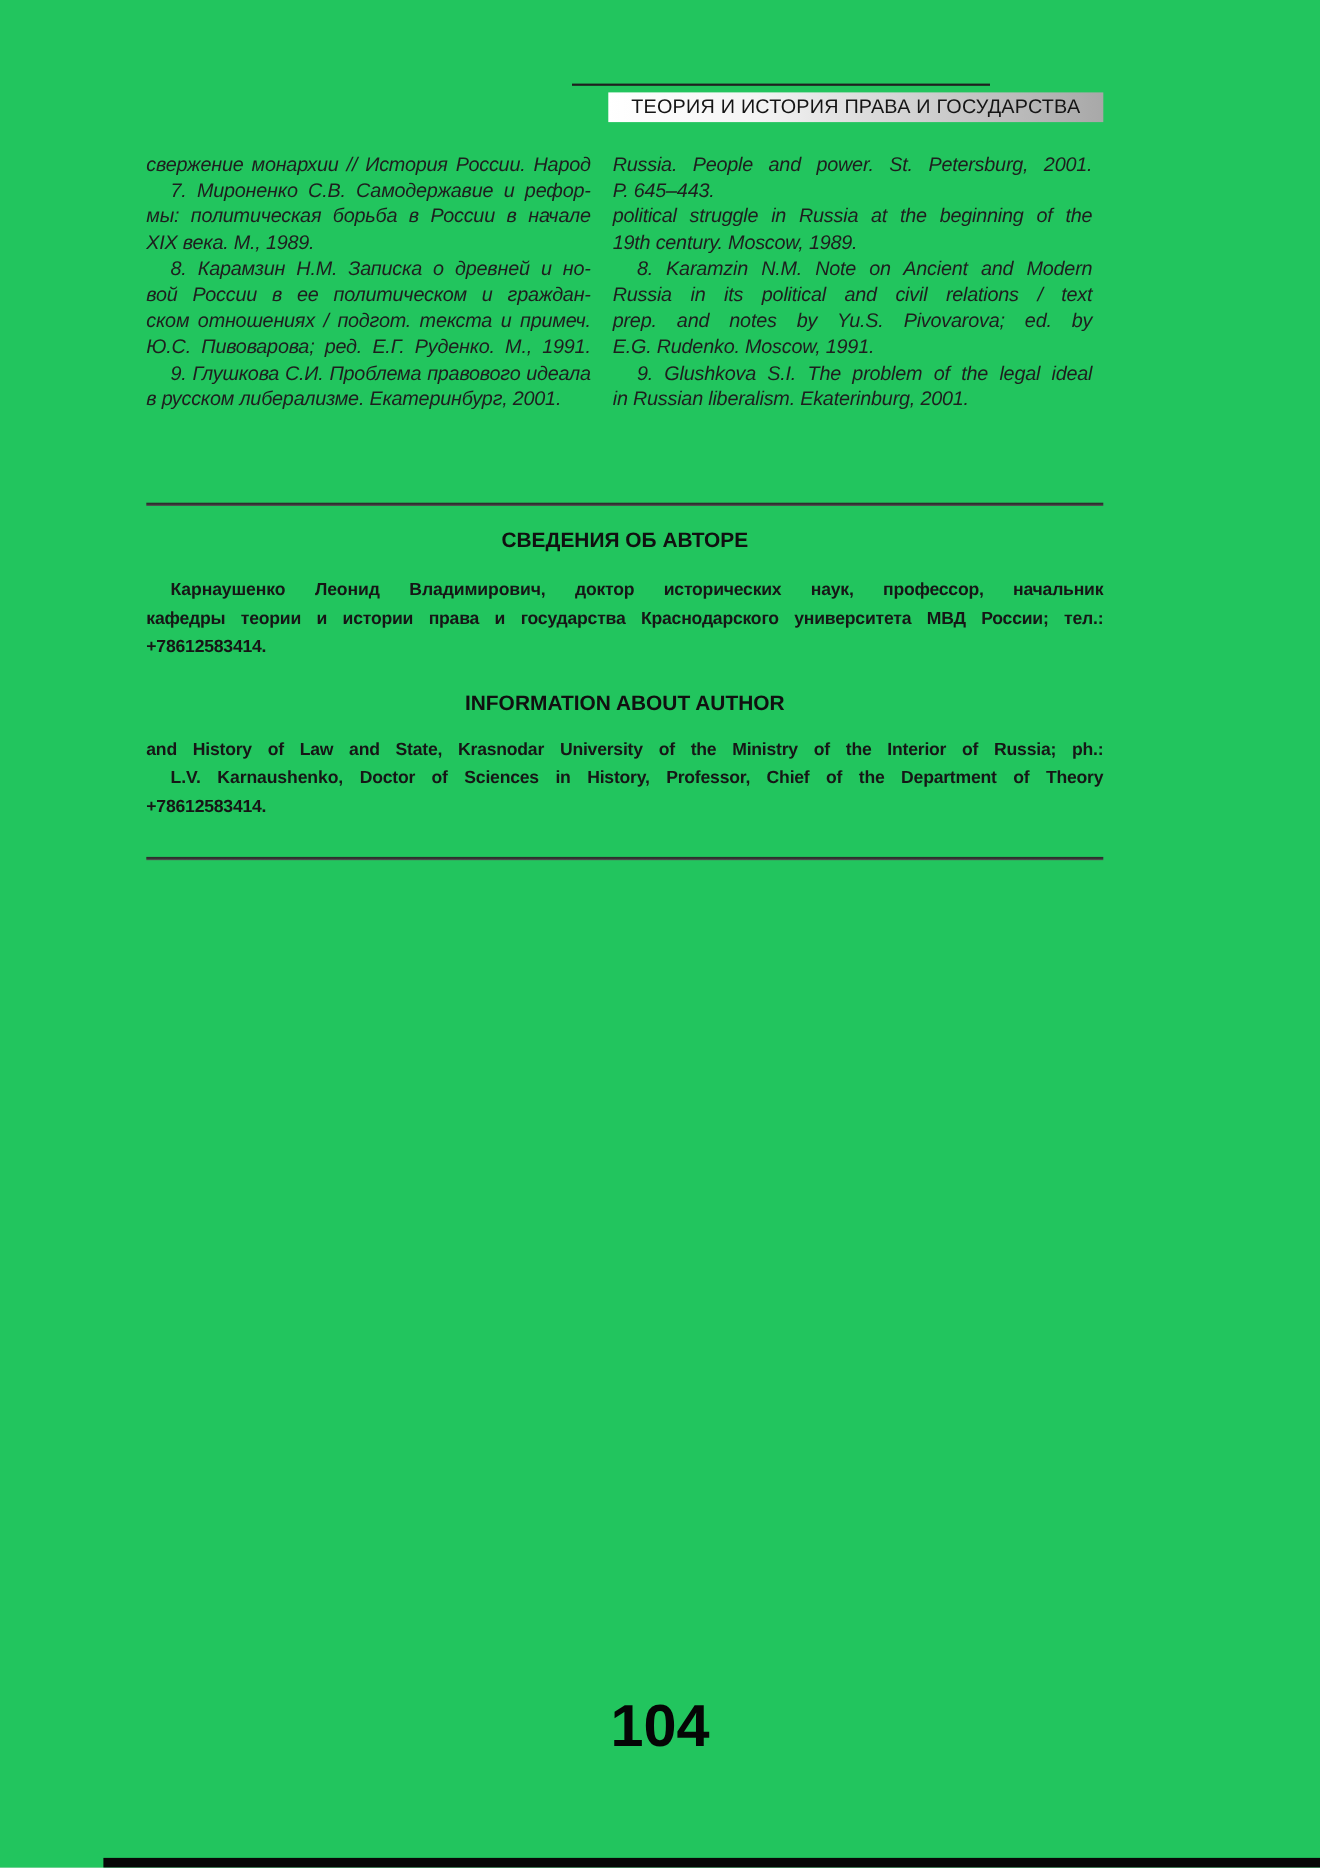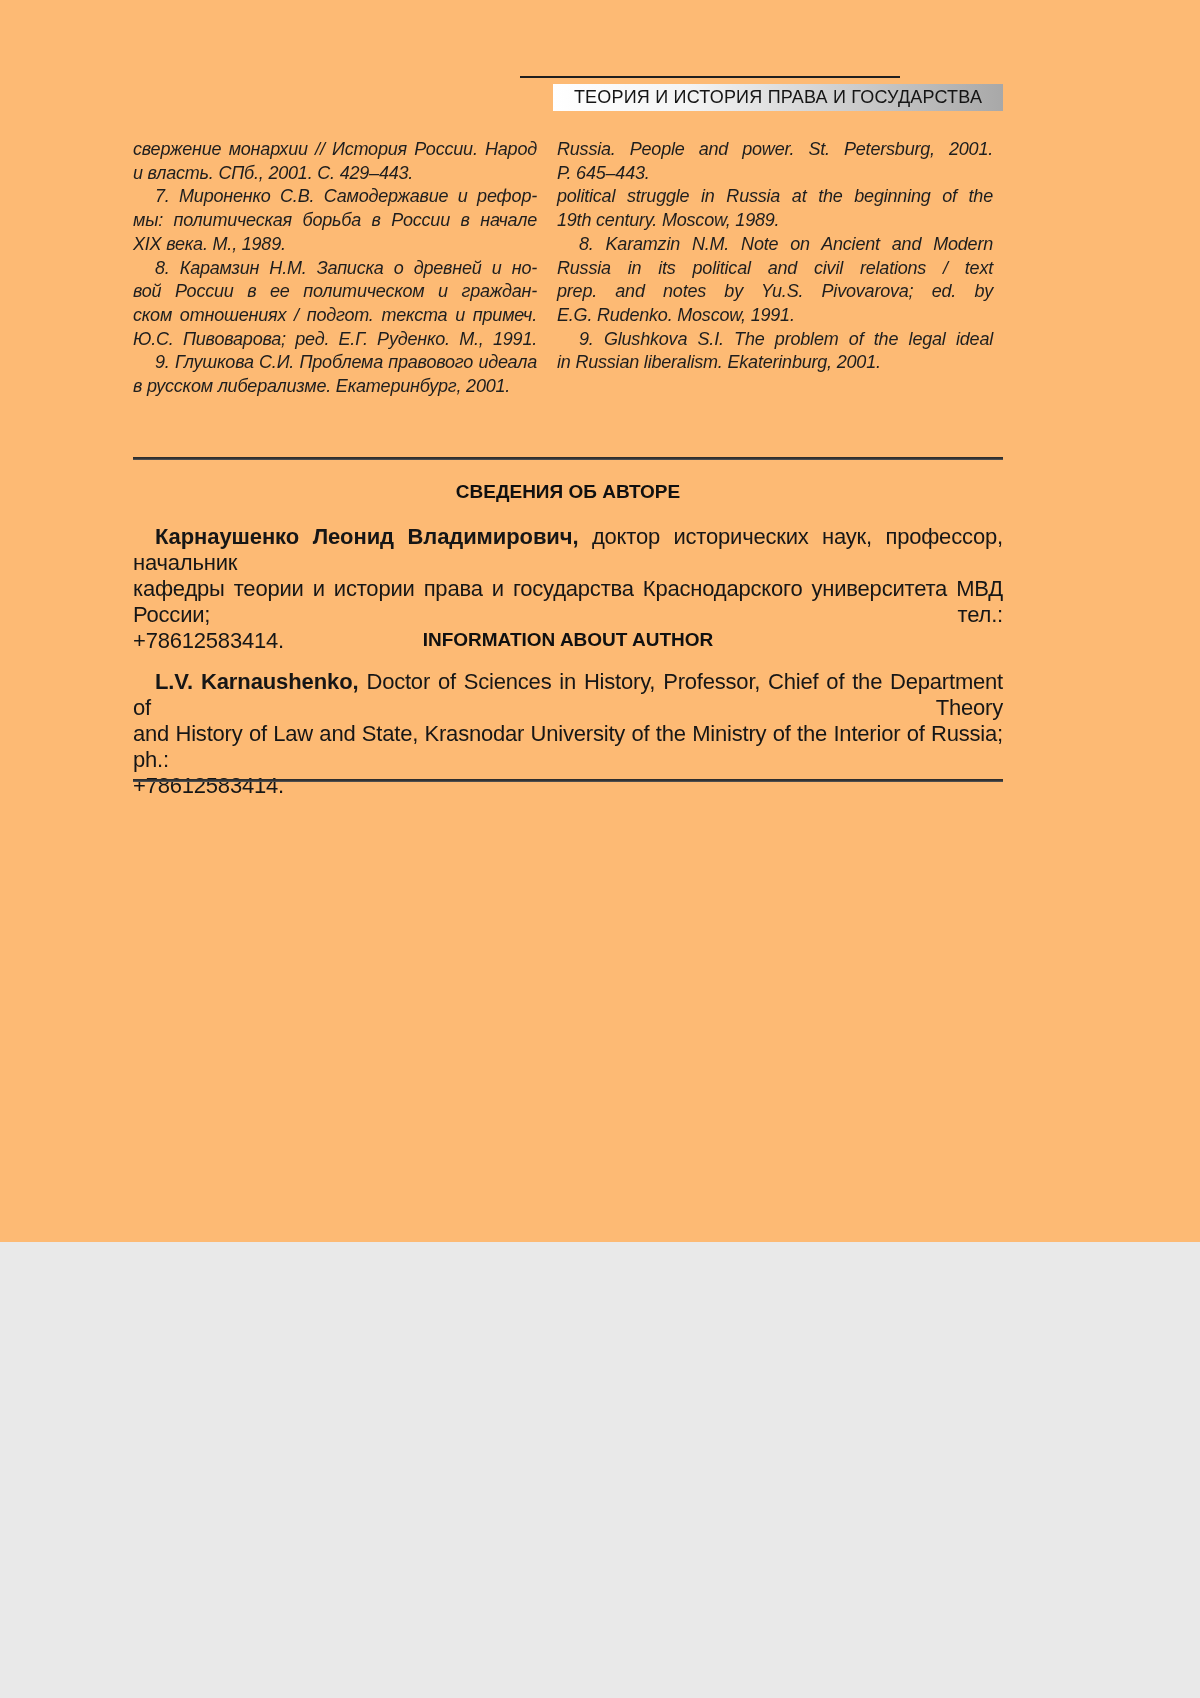--- a/index.html
+++ b/index.html
@@ -1,21 +1,21 @@
 <!DOCTYPE html>
 <html><head>
 <meta charset="utf-8">
 <style>
   html, body { margin: 0; padding: 0; background: #e9e9e9; }
   .page {
     position: relative;
     width: 1200px;
-    height: 1242px;
+    height: 1698px;
     margin: 0 auto;
-    background: #fdba74;
+    background: #22c55e;
     font-family: "Liberation Sans", sans-serif;
     color: #1b1b1b;
     overflow: hidden;
   }
 
   
   .hl-topline {
     position: absolute;
     left: 520px; top: 76px;
     width: 380px; height: 2px;
@@ -78,24 +78,25 @@
     color: #101010;
     white-space: nowrap;
   }
   .heading-ru { top: 481px; }
   .heading-en { top: 629px; }
 
   .about-block {
     position: absolute;
     left: 133px;
     width: 870px;
-    font-size: 22px;
+    font-size: 16px;
     line-height: 26px;
     letter-spacing: -0.2px;
     color: #161616;
+    font-weight: bold;
   }
   .about-ru { top: 524px; }
   .about-en { top: 669px; }
   .about-block b { letter-spacing: -0.1px; }
 
   
   .page-number {
     position: absolute;
     left: 0; top: 1538px;
     width: 1200px;
@@ -120,21 +121,20 @@
 
   <div class="hl-topline"></div>
 
   <div class="header-box">
     <span>ТЕОРИЯ И ИСТОРИЯ ПРАВА И ГОСУДАРСТВА</span>
   </div>
 
   <div class="columns">
     <div class="col col-left">
         <div class="line jst">свержение монархии // История России. Народ</div>
-        <div class="line">и власть. СПб., 2001. С. 429–443.</div>
         <div class="line jst ind">7. Мироненко С.В. Самодержавие и рефор-</div>
         <div class="line jst">мы: политическая борьба в России в начале</div>
         <div class="line">XIX века. М., 1989.</div>
         <div class="line jst ind">8. Карамзин Н.М. Записка о древней и но-</div>
         <div class="line jst">вой России в ее политическом и граждан-</div>
         <div class="line jst">ском отношениях / подгот. текста и примеч.</div>
         <div class="line jst">Ю.С. Пивоварова; ред. Е.Г. Руденко. М., 1991.</div>
         <div class="line jst ind">9. Глушкова С.И. Проблема правового идеала</div>
         <div class="line">в русском либерализме. Екатеринбург, 2001.</div>
       </div>
@@ -158,22 +158,22 @@
 
   <div class="about-block about-ru">
       <div class="line jst ind"><b>Карнаушенко Леонид Владимирович,</b> доктор исторических наук, профессор, начальник</div>
       <div class="line jst">кафедры теории и истории права и государства Краснодарского университета МВД России; тел.:</div>
       <div class="line">+78612583414.</div>
     </div>
 
   <div class="section-heading heading-en">INFORMATION ABOUT AUTHOR</div>
 
   <div class="about-block about-en">
+      <div class="line jst">and History of Law and State, Krasnodar University of the Ministry of the Interior of Russia; ph.:</div>
       <div class="line jst ind"><b>L.V. Karnaushenko,</b> Doctor of Sciences in History, Professor, Chief of the Department of Theory</div>
-      <div class="line jst">and History of Law and State, Krasnodar University of the Ministry of the Interior of Russia; ph.:</div>
       <div class="line">+78612583414.</div>
     </div>
 
   <div class="rule rule-2"></div>
 
   <div class="page-number">104</div>
 
   <div class="bottom-bar"></div>
 
 </div>

